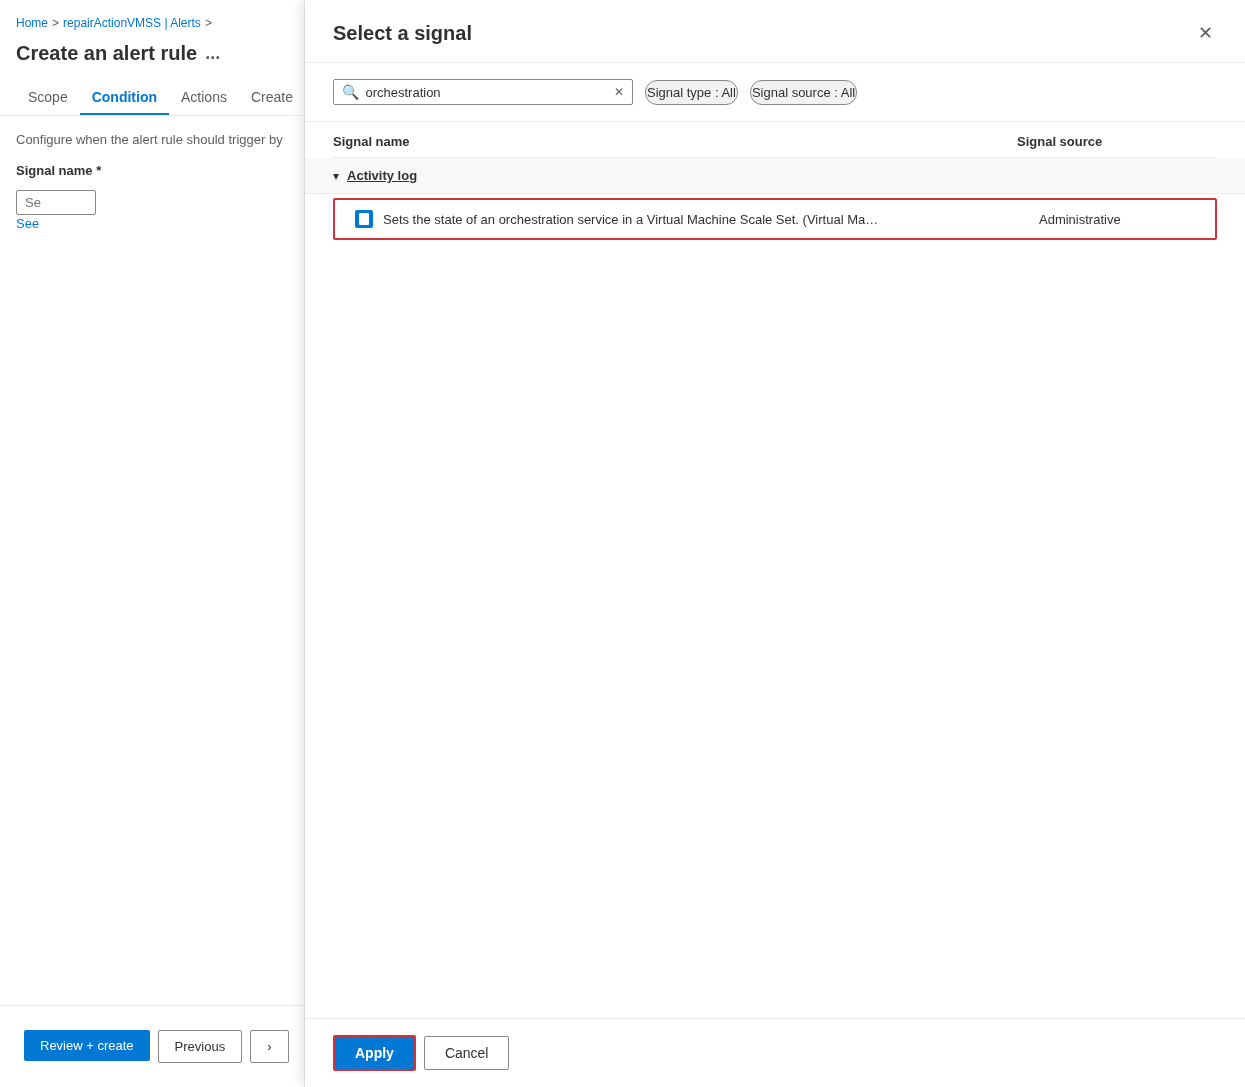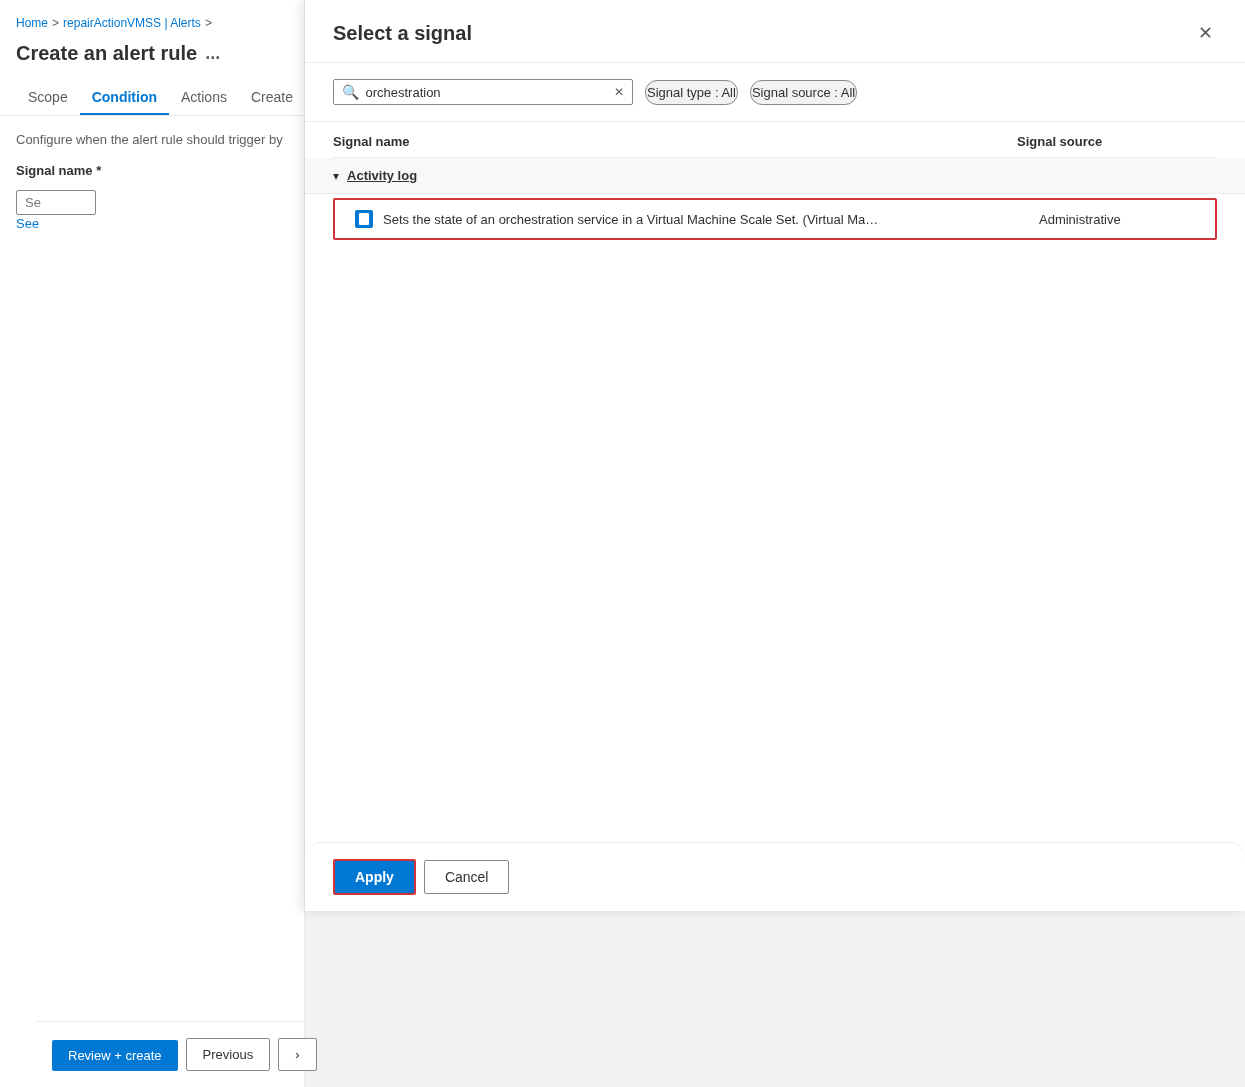--- a/index.html
+++ b/index.html
@@ -103,26 +103,25 @@
       background: #fff;
     }
     .see-link {
       color: #0078d4;
       font-size: 13px;
       cursor: pointer;
       text-decoration: none;
     }
 
     .left-footer {
-      padding: 16px;
+      padding: 24px;
       border-top: 1px solid #edebe9;
       display: flex;
       gap: 8px;
-      align-items: flex-end;
-      margin-left: 36px;
+      align-items: flex-start;
     }
     .btn-primary {
       background: #0078d4;
       color: #fff;
       border: none;
       border-radius: 2px;
       padding: 8px 16px;
       font-size: 13px;
       cursor: pointer;
       white-space: nowrap;
@@ -136,21 +135,21 @@
       font-size: 13px;
       cursor: pointer;
     }
 
     
     .dialog-panel {
       position: absolute;
       top: 0;
       left: 305px;
       width: 940px;
-      height: 911px;
+      height: 1087px;
       background: #ffffff;
       display: flex;
       flex-direction: column;
       box-shadow: -4px 0 10px rgba(0,0,0,0.1);
     }
 
     .dialog-header {
       display: flex;
       justify-content: space-between;
       align-items: center;
@@ -301,21 +300,20 @@
       color: #323130;
       margin-left: 44px;
     }
 
     .dialog-footer {
       padding: 16px 28px;
       border-top: 1px solid #edebe9;
       display: flex;
       gap: 8px;
       align-items: center;
-      border-radius: 16px;
     }
 
     .btn-apply {
       background: #0078d4;
       color: #fff;
       border: 2px solid #d13438;
       border-radius: 2px;
       padding: 8px 20px;
       font-size: 14px;
       font-weight: 600;

